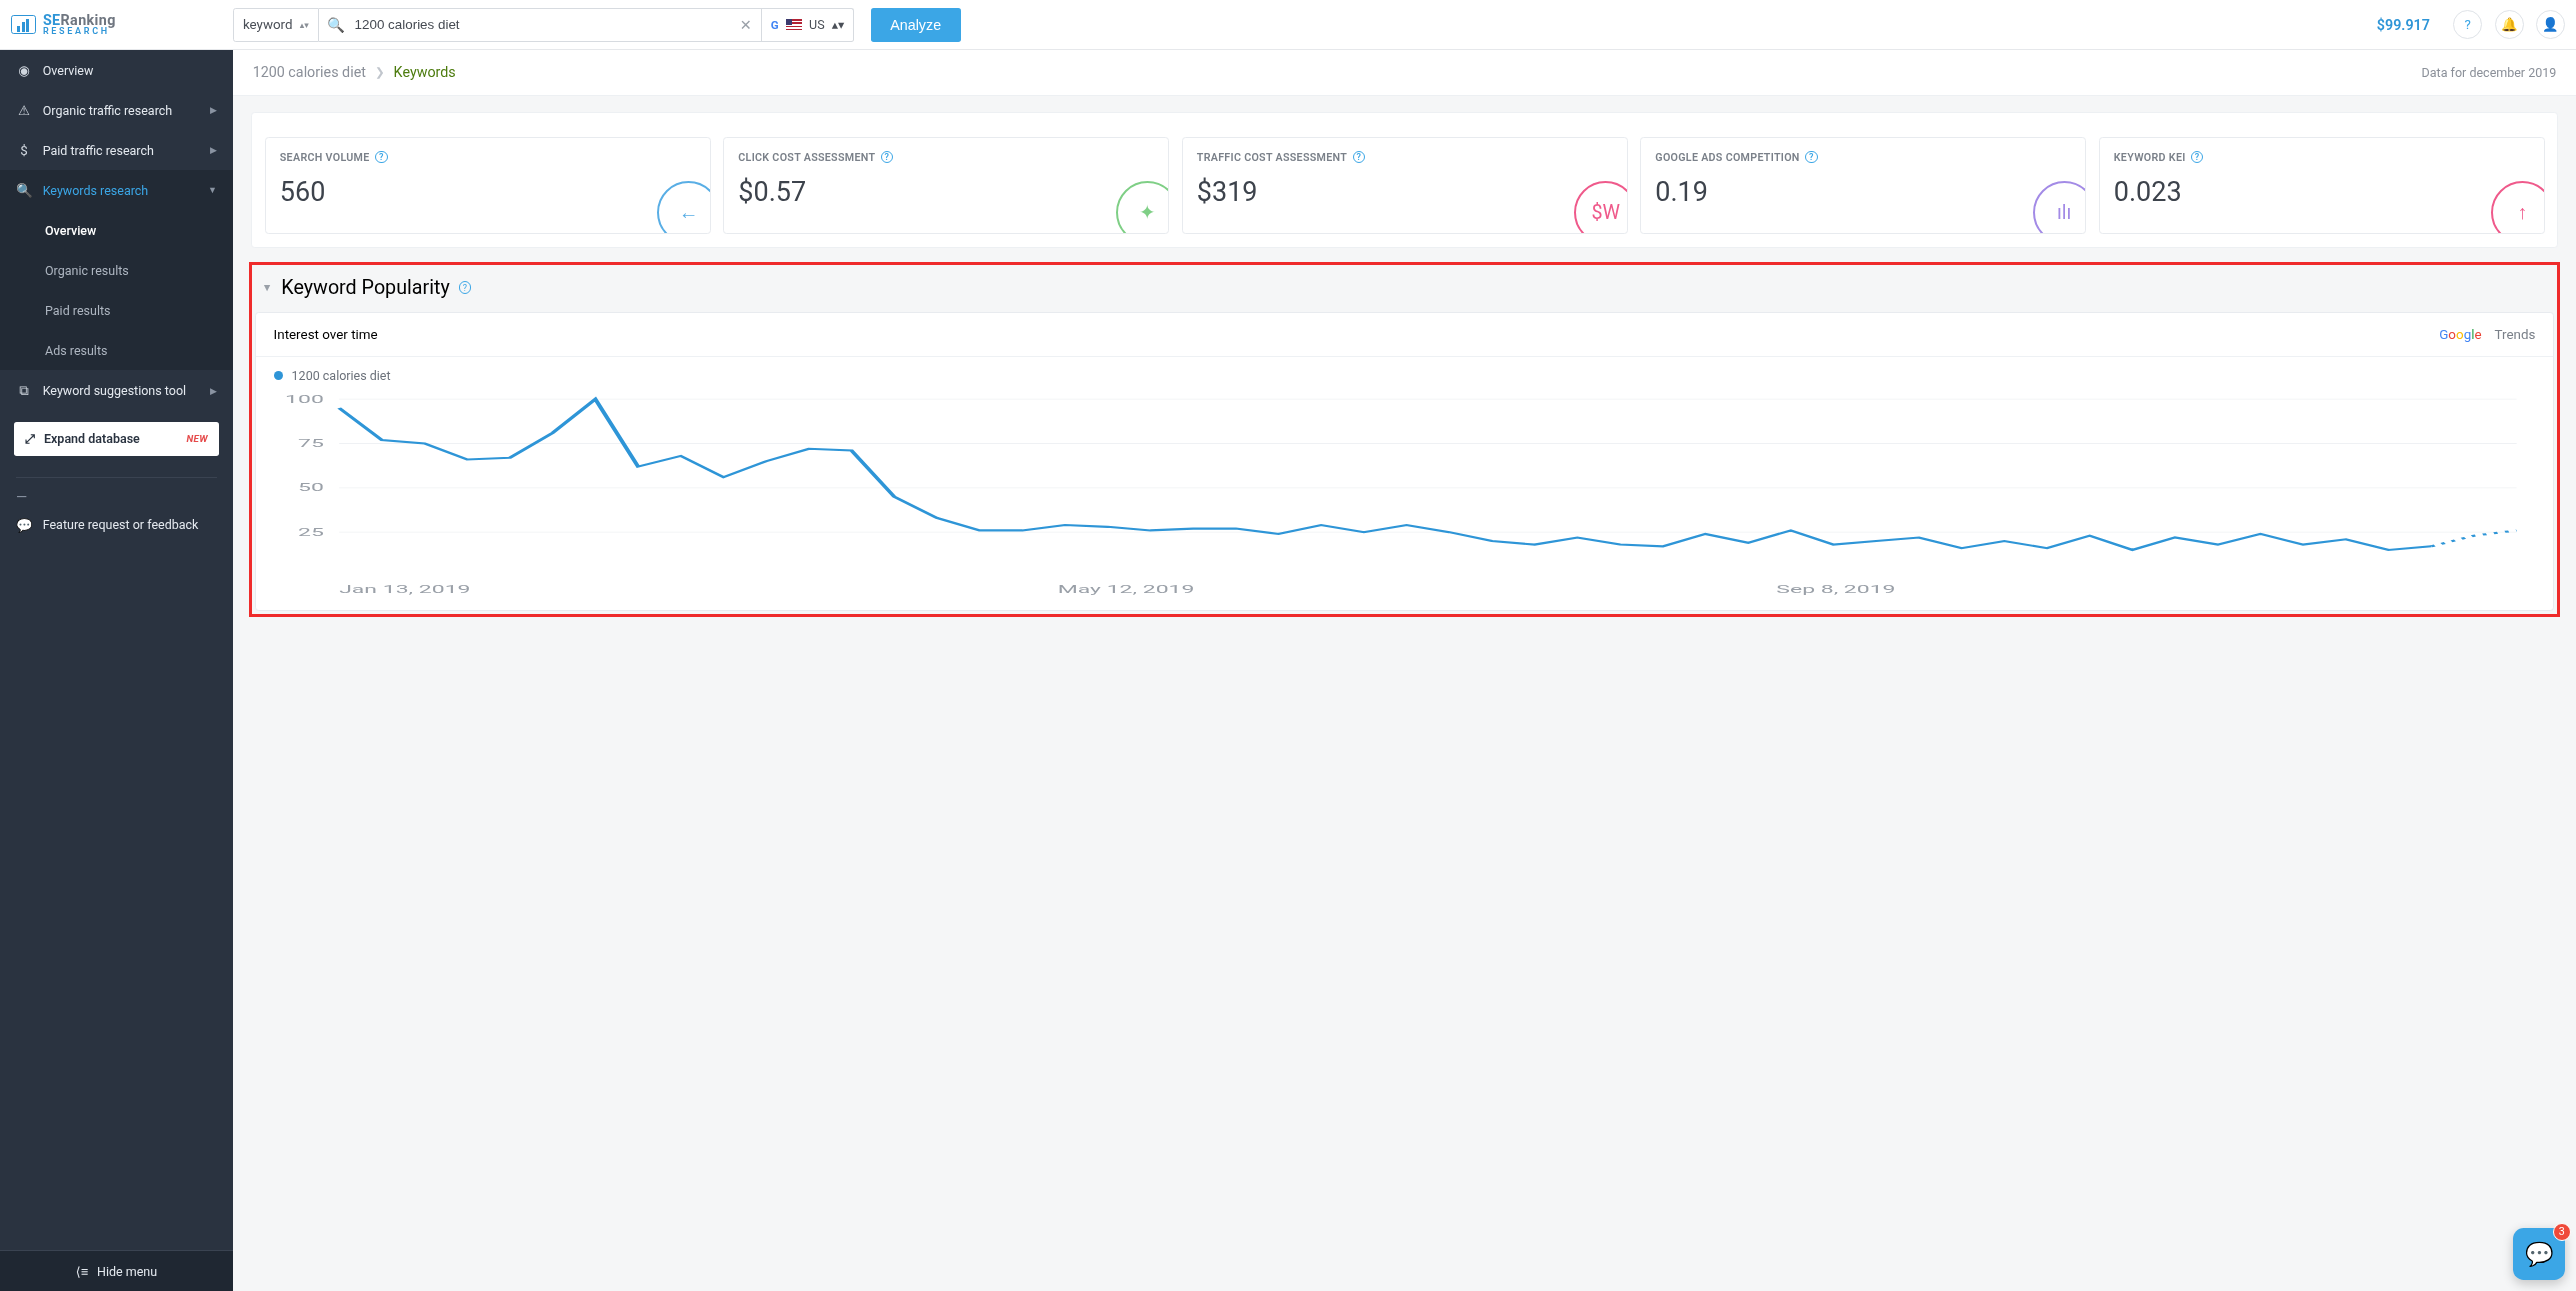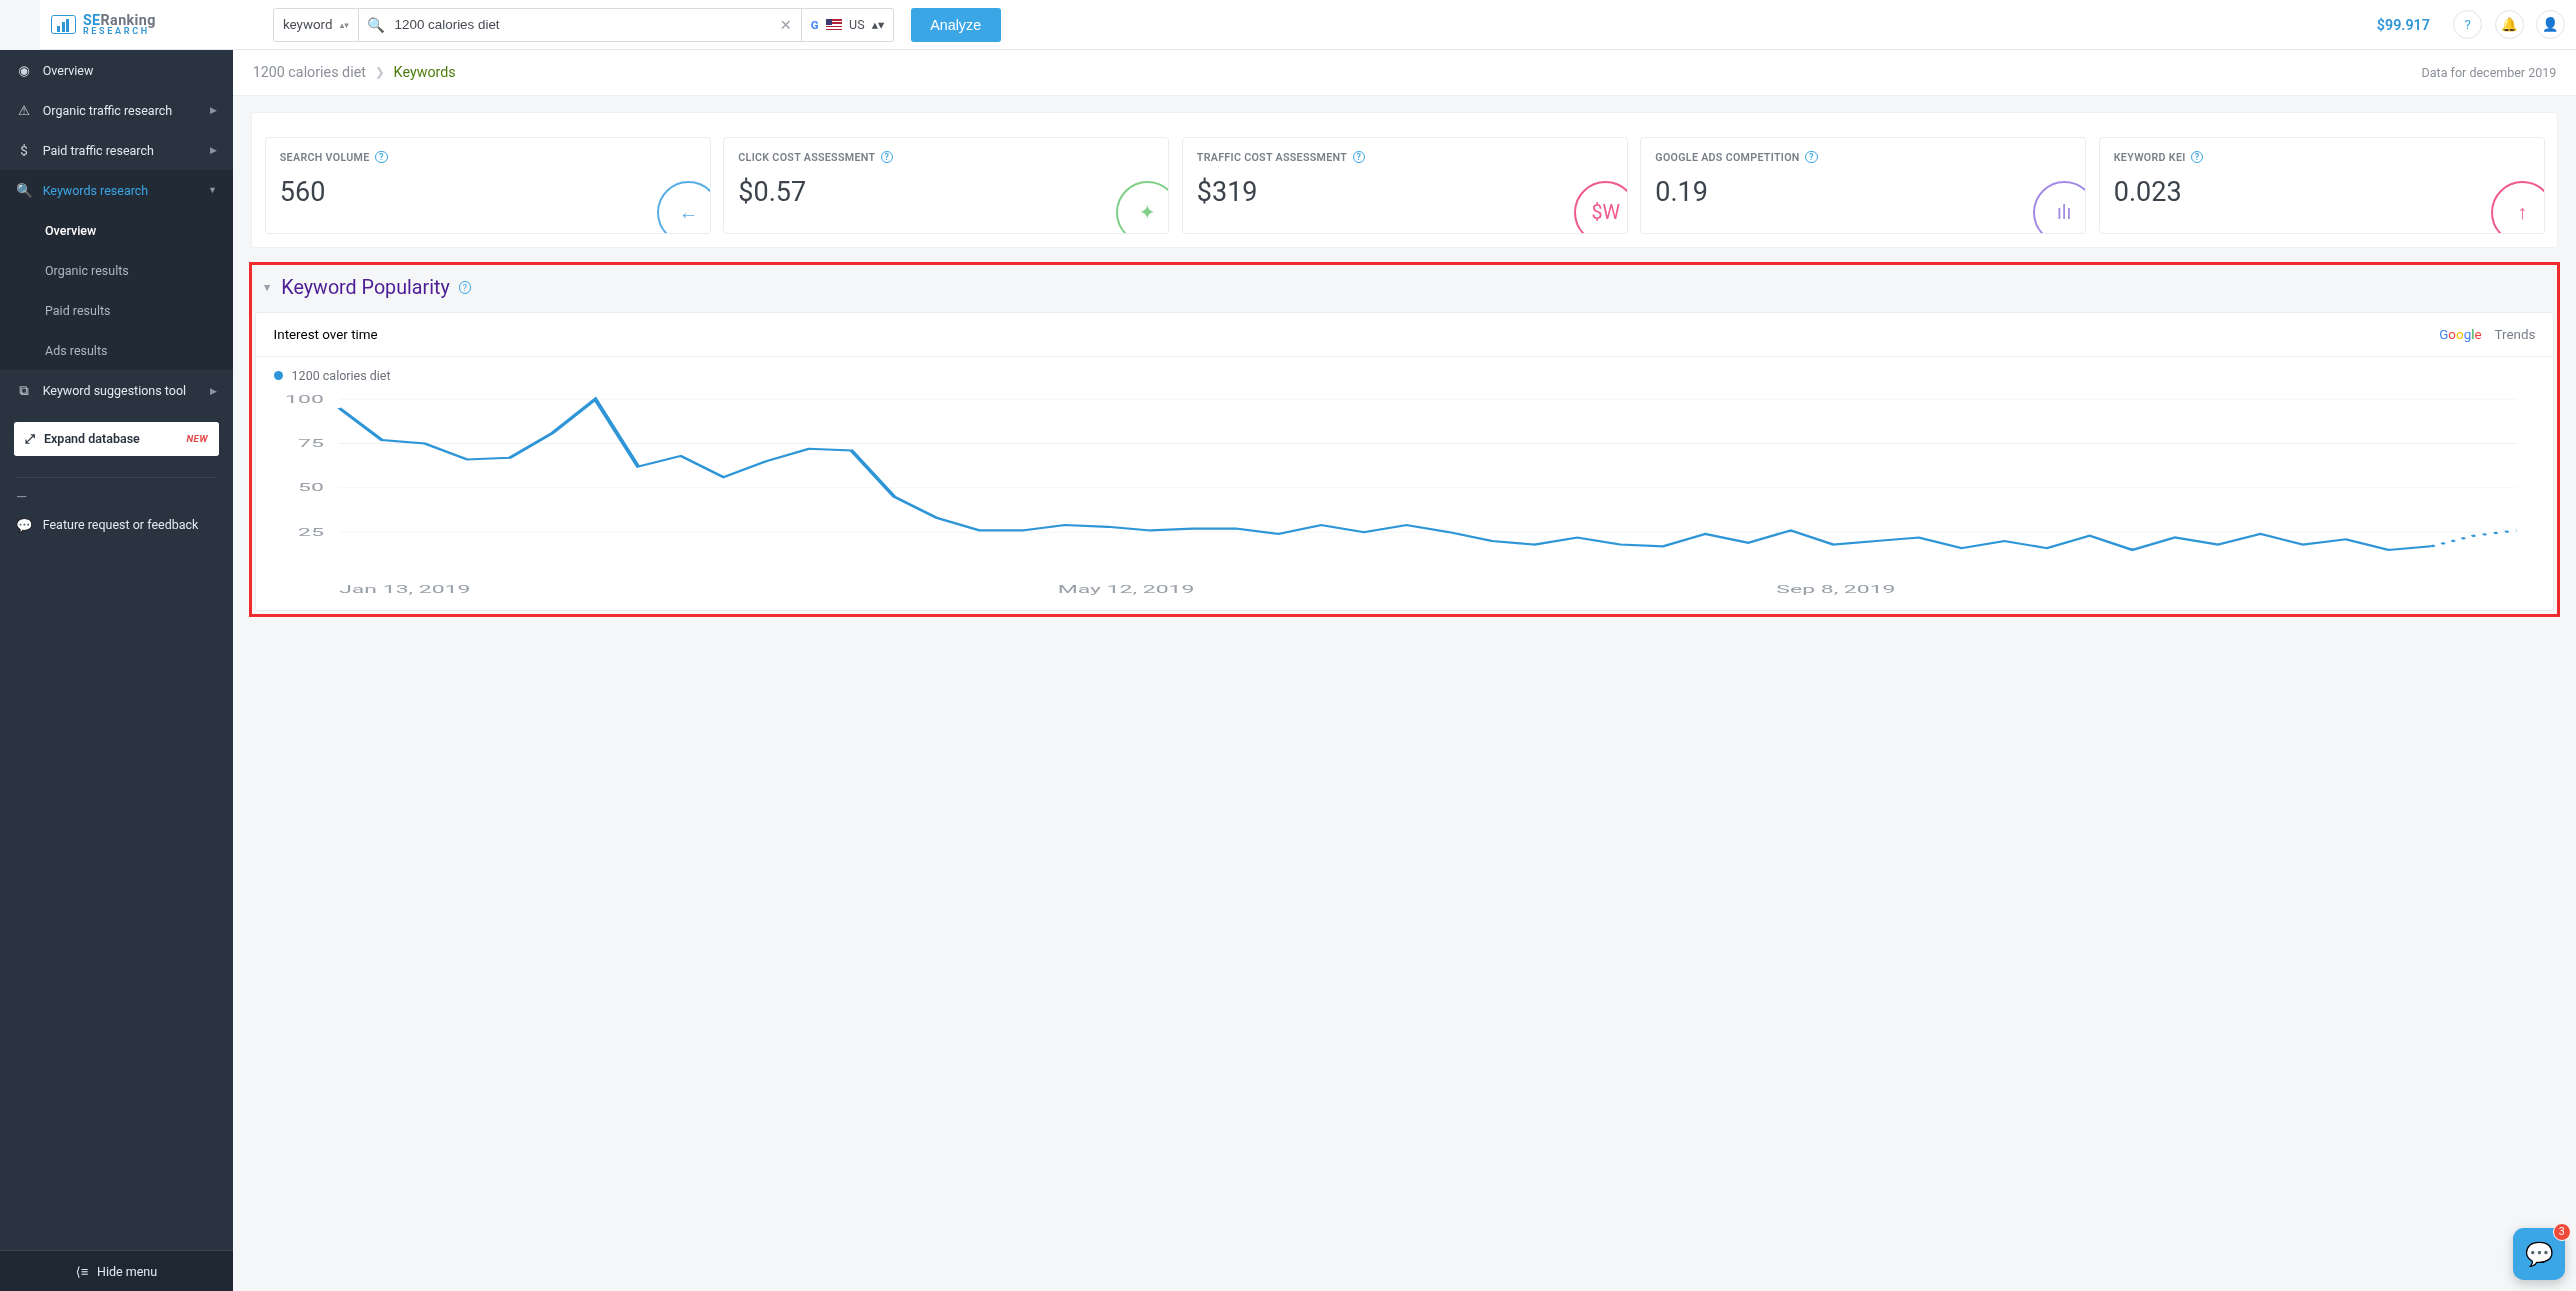--- a/index.html
+++ b/index.html
@@ -1,20 +1,20 @@
 <!DOCTYPE html>
 <html style="font-size:14.3px"><head>
 <meta charset="utf-8">
 <style>
 * { box-sizing: border-box; margin: 0; padding: 0; }
 html, body { height: 100%; font-family: -apple-system, BlinkMacSystemFont, "Segoe UI", Roboto, Arial, sans-serif; background: #f5f6f7; }
 body { display: flex; flex-direction: column; }
 
 
-.topbar { height: 50px; background: #fff; display: flex; align-items: center; padding: 0 10.7px; gap: 7.2px; border-bottom: 0.9px solid #e6e8eb; margin-left: 40px; }
+.topbar { height: 50px; background: #fff; display: flex; align-items: center; padding: 0 10.7px; gap: 7.2px; border-bottom: 0.9px solid #e6e8eb; }
 .logo { display: flex; align-items: center; gap: 7.2px; min-width: 215px; cursor: pointer; }
 .logo-mark { width: 25px; height: 19.7px; border: 1.8px solid #2e95d7; border-radius: 2.7px; display: inline-flex; align-items: flex-end; justify-content: center; gap: 1.8px; padding: 1.8px; }
 .logo-mark span { width: 2.7px; background: #2e95d7; }
 .logo-mark span:nth-child(1){height:40%}.logo-mark span:nth-child(2){height:65%}.logo-mark span:nth-child(3){height:90%}
 .logo-text { line-height: 1; }
 .logo-text .l1 { font-size: 14.3px; font-weight: 700; color: #6f7680; letter-spacing: 0.4px; }
 .logo-text .l1 .se { color: #2e95d7; }
 .logo-text .l2 { font-size: 9px; color: #2e95d7; letter-spacing: 2.7px; font-weight: 600; }
 
 .select-box { height: 34px; border: 0.9px solid #d7dbe0; border-radius: 2.7px 0 0 2.7px; display: flex; align-items: center; padding: 0 9px; gap: 7.2px; color: #4a4f57; font-size: 13.4px; cursor: pointer; }
@@ -70,21 +70,21 @@
 .metric-label { font-size: 10.7px; color: #7a8089; font-weight: 600; letter-spacing: 0.3px; display: flex; align-items: center; gap: 5.4px; }
 .help-q { width: 12.5px; height: 12.5px; border: 1.3px solid #3ba6e6; color: #3ba6e6; border-radius: 50%; font-size: 9px; display: inline-flex; align-items: center; justify-content: center; cursor: pointer; }
 .metric-value { font-size: 27px; color: #3d434c; font-weight: 400; margin-top: 12.5px; }
 .card-deco { position: absolute; right: -10.7px; bottom: -10.7px; width: 63px; height: 63px; border-radius: 50%; border: 2.7px solid; display: flex; align-items: center; justify-content: center; font-size: 19.7px; font-weight: 400; }
 
 
 .panel { margin-top: 16px; outline: 3.6px solid #ef2b2b; outline-offset: -1.8px; background: transparent; padding: 3.6px; }
 .panel-inner { background: transparent; }
 .panel-header { display: flex; align-items: center; gap: 9px; padding: 9px 7.2px 12.5px; }
 .panel-header .caret { color: #9aa0a8; font-size: 10.7px; }
-.panel-title { font-size: 19.7px; color: #4c1d95; font-weight: 400; }
+.panel-title { font-size: 19.7px; color: #000000; font-weight: 400; }
 
 .chart-card { background: #fff; border: 0.9px solid #e8ebef; border-radius: 3.6px; }
 .chart-card .row1 { padding: 14.3px 18px; border-bottom: 0.9px solid #eef1f4; display: flex; align-items: center; }
 .chart-card .row1 .sub { color: #000000; font-size: 13.4px; }
 .gtrends { margin-left: auto; font-size: 13.4px; display: inline-flex; align-items: flex-start; gap: 8px;}
 .gtrends .g span:nth-child(1){color:#4285F4}.gtrends .g span:nth-child(2){color:#EA4335}.gtrends .g span:nth-child(3){color:#FBBC05}.gtrends .g span:nth-child(4){color:#4285F4}.gtrends .g span:nth-child(5){color:#34A853}.gtrends .g span:nth-child(6){color:#EA4335}
 .gtrends .tr { color: #7a8089; margin-left: 5px;}
 .legend-row { padding: 10.7px 18px 3.6px; display: flex; align-items: center; gap: 9px; font-size: 12.5px; color: #6c727b; }
 .legend-row .dot { width: 9px; height: 9px; border-radius: 50%; background: #2e95d7; }
 

